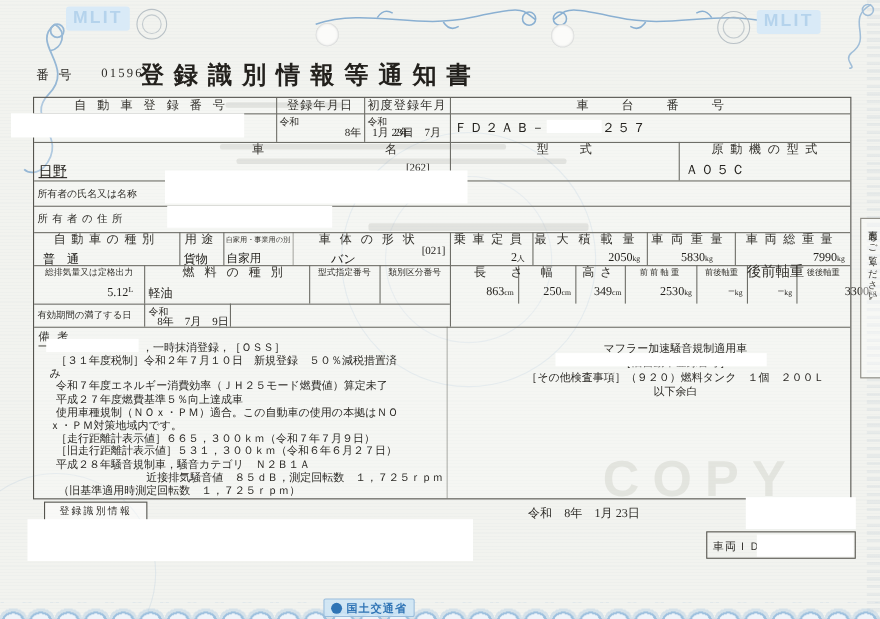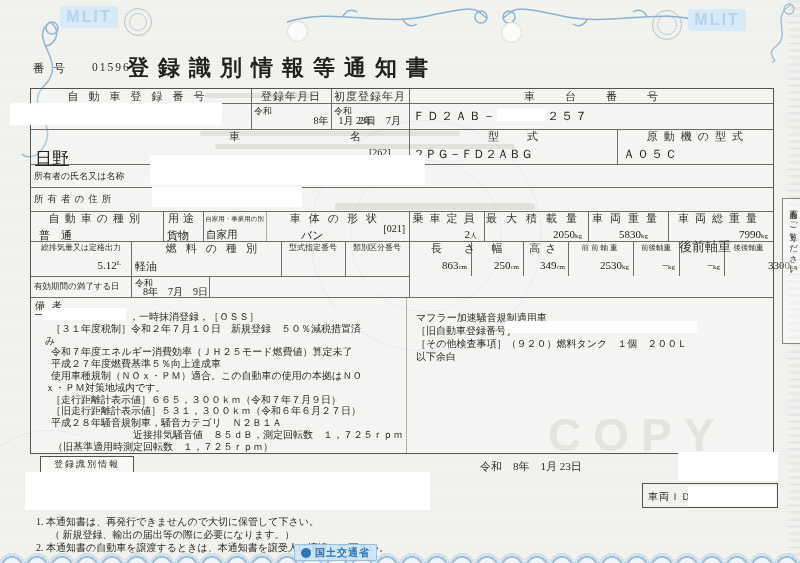--- a/index.html
+++ b/index.html
@@ -141,23 +141,22 @@
     <div class="abs era" style="left:303px;top:16px;">令和</div>
     <div class="abs val" style="left:300px;top:25px;width:70px;text-align:right;font-size:10px;">2年　 7月</div>
     <div class="abs val" style="left:382px;top:19px;font-size:12px;letter-spacing:2px;">
       <span>ＦＤ２ＡＢ－</span><span class="redact" style="position:static;display:inline-block;width:50px;height:12px;vertical-align:-1px;"></span><span>２５７</span>
     </div>
 
     <div class="abs hdr" style="left:88px;top:41px;width:200px;letter-spacing:110px;text-indent:110px;text-align:center;">車名</div>
     <div class="abs hdr" style="left:378px;top:41px;width:208px;letter-spacing:28px;text-indent:28px;">型式</div>
     <div class="abs hdr" style="left:586px;top:41px;width:156px;letter-spacing:6px;text-indent:6px;">原動機の型式</div>
 
-    <div class="abs val" style="left:4px;top:58px;font-size:17px;text-decoration:underline;">日野</div>
+    <div class="abs val" style="left:4px;top:58px;font-size:13px;text-decoration:underline;">日野</div>
     <div class="abs val" style="left:338px;top:58px;font-size:10px;">[262]</div>
-    <div class="abs val" style="left:382px;top:57px;font-size:12px;">２ＰＧ－ＦＤ２ＡＢＧ</div>
     <div class="abs val" style="left:592px;top:57px;font-size:12px;letter-spacing:2px;">Ａ０５Ｃ</div>
 
     <div class="abs" style="left:3px;top:81px;font-size:9px;">所有者の氏名又は名称</div>
     <div class="abs" style="left:3px;top:104px;font-size:9.5px;letter-spacing:4px;">所有者の住所</div>
 
     <div class="abs hdr" style="left:0;top:123px;width:132px;letter-spacing:5px;">自動車の種別</div>
     <div class="abs hdr" style="left:132px;top:123px;width:40px;letter-spacing:4px;">用途</div>
     <div class="abs hdr" style="left:172px;top:124px;width:63px;font-size:6.5px;">自家用・事業用の別</div>
     <div class="abs hdr" style="left:235px;top:123px;width:143px;letter-spacing:8px;">車体の形状</div>
     <div class="abs hdr" style="left:378px;top:123px;width:75px;letter-spacing:6px;">乗車定員</div>
@@ -209,21 +208,21 @@
       <div class="rline" style="padding-left:10px;">令和７年度エネルギー消費効率（ＪＨ２５モード燃費値）算定未了</div>
       <div class="rline" style="padding-left:10px;">平成２７年度燃費基準５％向上達成車</div>
       <div class="rline" style="padding-left:10px;">使用車種規制（ＮＯｘ・ＰＭ）適合。この自動車の使用の本拠はＮＯ</div>
       <div class="rline" style="padding-left:4px;">ｘ・ＰＭ対策地域内です。</div>
       <div class="rline" style="padding-left:10px;">［走行距離計表示値］６６５，３００ｋｍ（令和７年７月９日）</div>
       <div class="rline" style="padding-left:10px;">［旧走行距離計表示値］５３１，３００ｋｍ（令和６年６月２７日）</div>
       <div class="rline" style="padding-left:10px;">平成２８年騒音規制車，騒音カテゴリ　Ｎ２Ｂ１Ａ</div>
       <div class="rline" style="padding-left:10px;text-align:right;">近接排気騒音値　８５ｄＢ，測定回転数　１，７２５ｒｐｍ</div>
       <div class="rline" style="padding-left:12px;">（旧基準適用時測定回転数　１，７２５ｒｐｍ）</div>
     </div>
-    <div class="abs" style="left:385px;top:222px;width:352px;">
+    <div class="abs" style="left:407px;top:222px;width:352px;text-align:center;">
       <div class="rline2">マフラー加速騒音規制適用車</div>
       <div class="rline2">［旧自動車登録番号］</div>
       <div class="rline2">［その他検査事項］（９２０）燃料タンク　１個　２００Ｌ</div>
       <div class="rline2">以下余白</div>
     </div>
   </div>
 
   <div class="redact" style="left:10px;top:103px;width:212px;height:22px;"></div>
   <div class="smudge" style="left:205px;top:93px;width:110px;height:5px;"></div>
   <div class="redact" style="left:150px;top:155px;width:275px;height:30px;"></div>
@@ -240,25 +239,20 @@
   <div class="redact" style="left:25px;top:472px;width:405px;height:38px;"></div>
 
   <div class="abs" style="left:480px;top:459px;font-size:11px;">令和　8年　1月 23日</div>
 
   <div class="abs" style="left:642px;top:483px;width:136px;height:25px;border:1px solid #55544e;">
     <span class="abs" style="left:5px;top:6px;font-size:10px;letter-spacing:1px;">車両ＩＤ</span>
   </div>
   <div class="redact" style="left:678px;top:452px;width:100px;height:29px;"></div>
   <div class="redact" style="left:688px;top:486px;width:88px;height:20px;"></div>
 
-  <div class="abs" style="left:36px;top:515px;">
-    <div class="note">1. 本通知書は、再発行できませんので大切に保管して下さい。</div>
-    <div class="note" style="padding-left:14px;">（ 新規登録、輸出の届出等の際に必要になります。）</div>
-    <div class="note">2. 本通知書の自動車を譲渡するときは、本通知書を譲受人に譲渡して下さい。</div>
-  </div>
 
   <div id="scallop"></div>
   <div id="badge">
     <span class="logo"></span>
     <span class="txt">国土交通省</span>
   </div>
 
 </div>
 
 </body></html>

